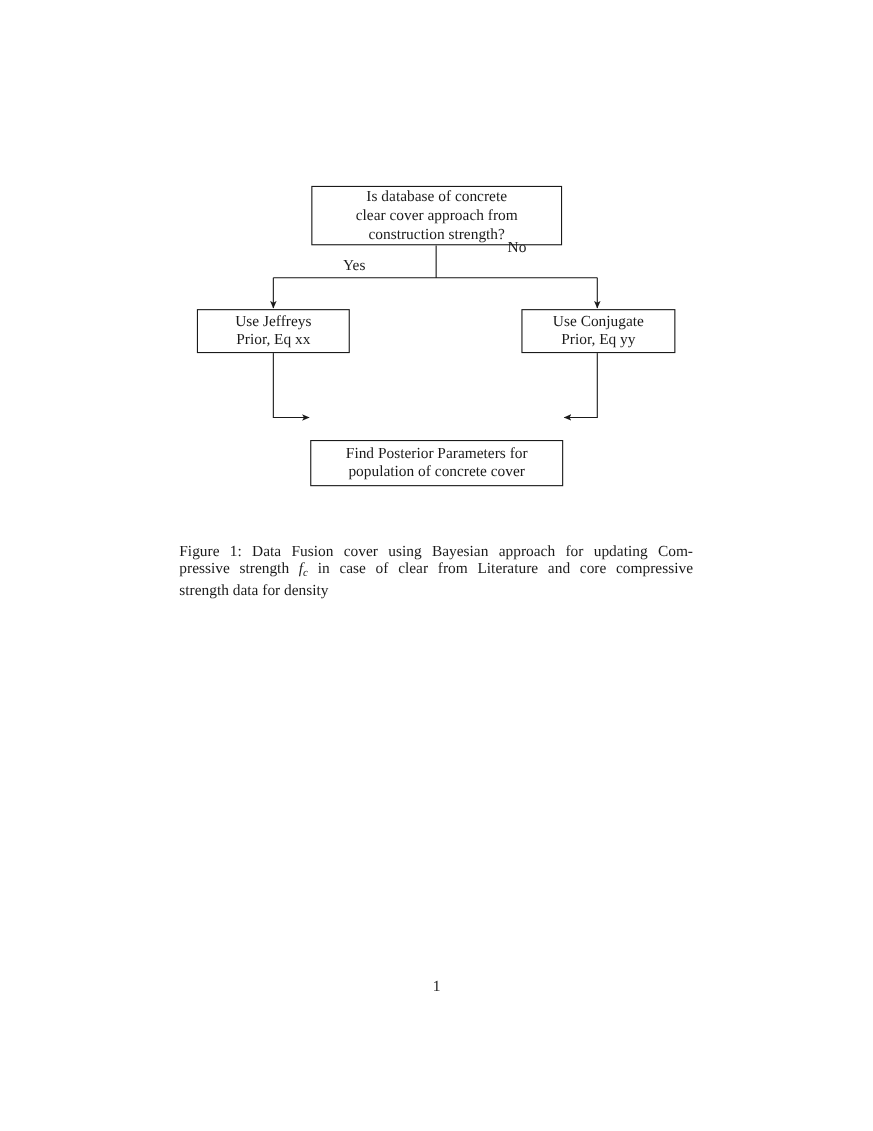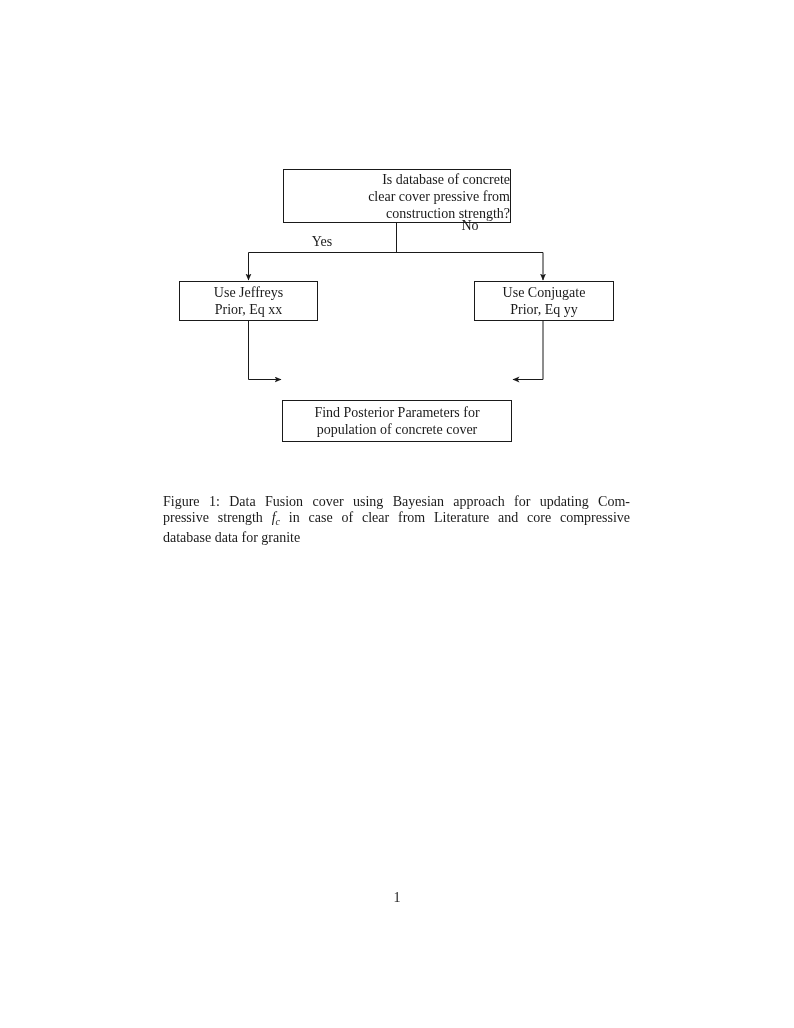--- a/index.html
+++ b/index.html
@@ -31,21 +31,21 @@
     background: #ffffff;
     display: flex;
     flex-direction: column;
     align-items: center;
     justify-content: center;
     text-align: center;
     font-size: 14px;
     line-height: 17px;
     color: #1a1a1a;
   }
-  .node-question { left: 283px; top: 169px; width: 228px; height: 54px; align-items: flex-end; }
+  .node-question { left: 283px; top: 169px; width: 228px; height: 54px; }
   .node-jeffreys { left: 179px; top: 281px; width: 139px; height: 40px; }
   .node-conjugate { left: 474px; top: 281px; width: 140px; height: 40px; }
   .node-posterior { left: 282px; top: 360px; width: 230px; height: 42px; margin-top: 40px; }
   .node-plot { left: 280px; top: 434px; width: 235px; height: 39px; }
   .edge-label {
     position: absolute;
     width: 50px;
     text-align: center;
     font-size: 14px;
     line-height: 16px;
@@ -100,21 +100,21 @@
     <path d="M396.5,223 L396.5,252.5 M248.5,252.5 L543,252.5" stroke="#1a1a1a" stroke-width="1" fill="none"></path>
     <path d="M248.5,252.5 L248.5,280" stroke="#1a1a1a" stroke-width="1" fill="none" marker-end="url(#arrow)"></path>
     <path d="M543,252.5 L543,280" stroke="#1a1a1a" stroke-width="1" fill="none" marker-end="url(#arrow)"></path>
     <path d="M248.5,321 L248.5,379.5 L281,379.5" stroke="#1a1a1a" stroke-width="1" fill="none" marker-end="url(#arrow)"></path>
     <path d="M543,321 L543,379.5 L513,379.5" stroke="#1a1a1a" stroke-width="1" fill="none" marker-end="url(#arrow)"></path>
     <path d="M397,402 L397,433" stroke="#1a1a1a" stroke-width="1" fill="none" marker-end="url(#arrow)"></path>
   </svg>
 
   <div class="node node-question">
     <div>Is database of concrete</div>
-    <div>clear cover pressive from</div>
+    <div>clear cover approach from</div>
     <div>construction strength?</div>
   </div>
 
   <div class="edge-label edge-label-yes">Yes</div>
   <div class="edge-label edge-label-no">No</div>
 
   <div class="node node-jeffreys">
     <div>Use Jeffreys</div>
     <div>Prior, Eq xx</div>
   </div>
@@ -126,18 +126,18 @@
 
   <div class="node node-posterior">
     <div>Find Posterior Parameters for</div>
     <div>population of concrete cover</div>
   </div>
 
 
   <div class="caption">
     <div class="caption-line-justify">Figure 1: Data Fusion cover using Bayesian approach for updating Com-</div>
     <div class="caption-line-justify"><span>pressive strength </span><span class="math-var">f</span><span class="math-var math-sub">c</span><span> in case of clear from Literature and core compressive</span></div>
-    <div class="caption-line-last">database data for granite</div>
+    <div class="caption-line-last">strength data for density</div>
   </div>
 
   <div class="page-number">1</div>
 
 </div>
 
 </body></html>

